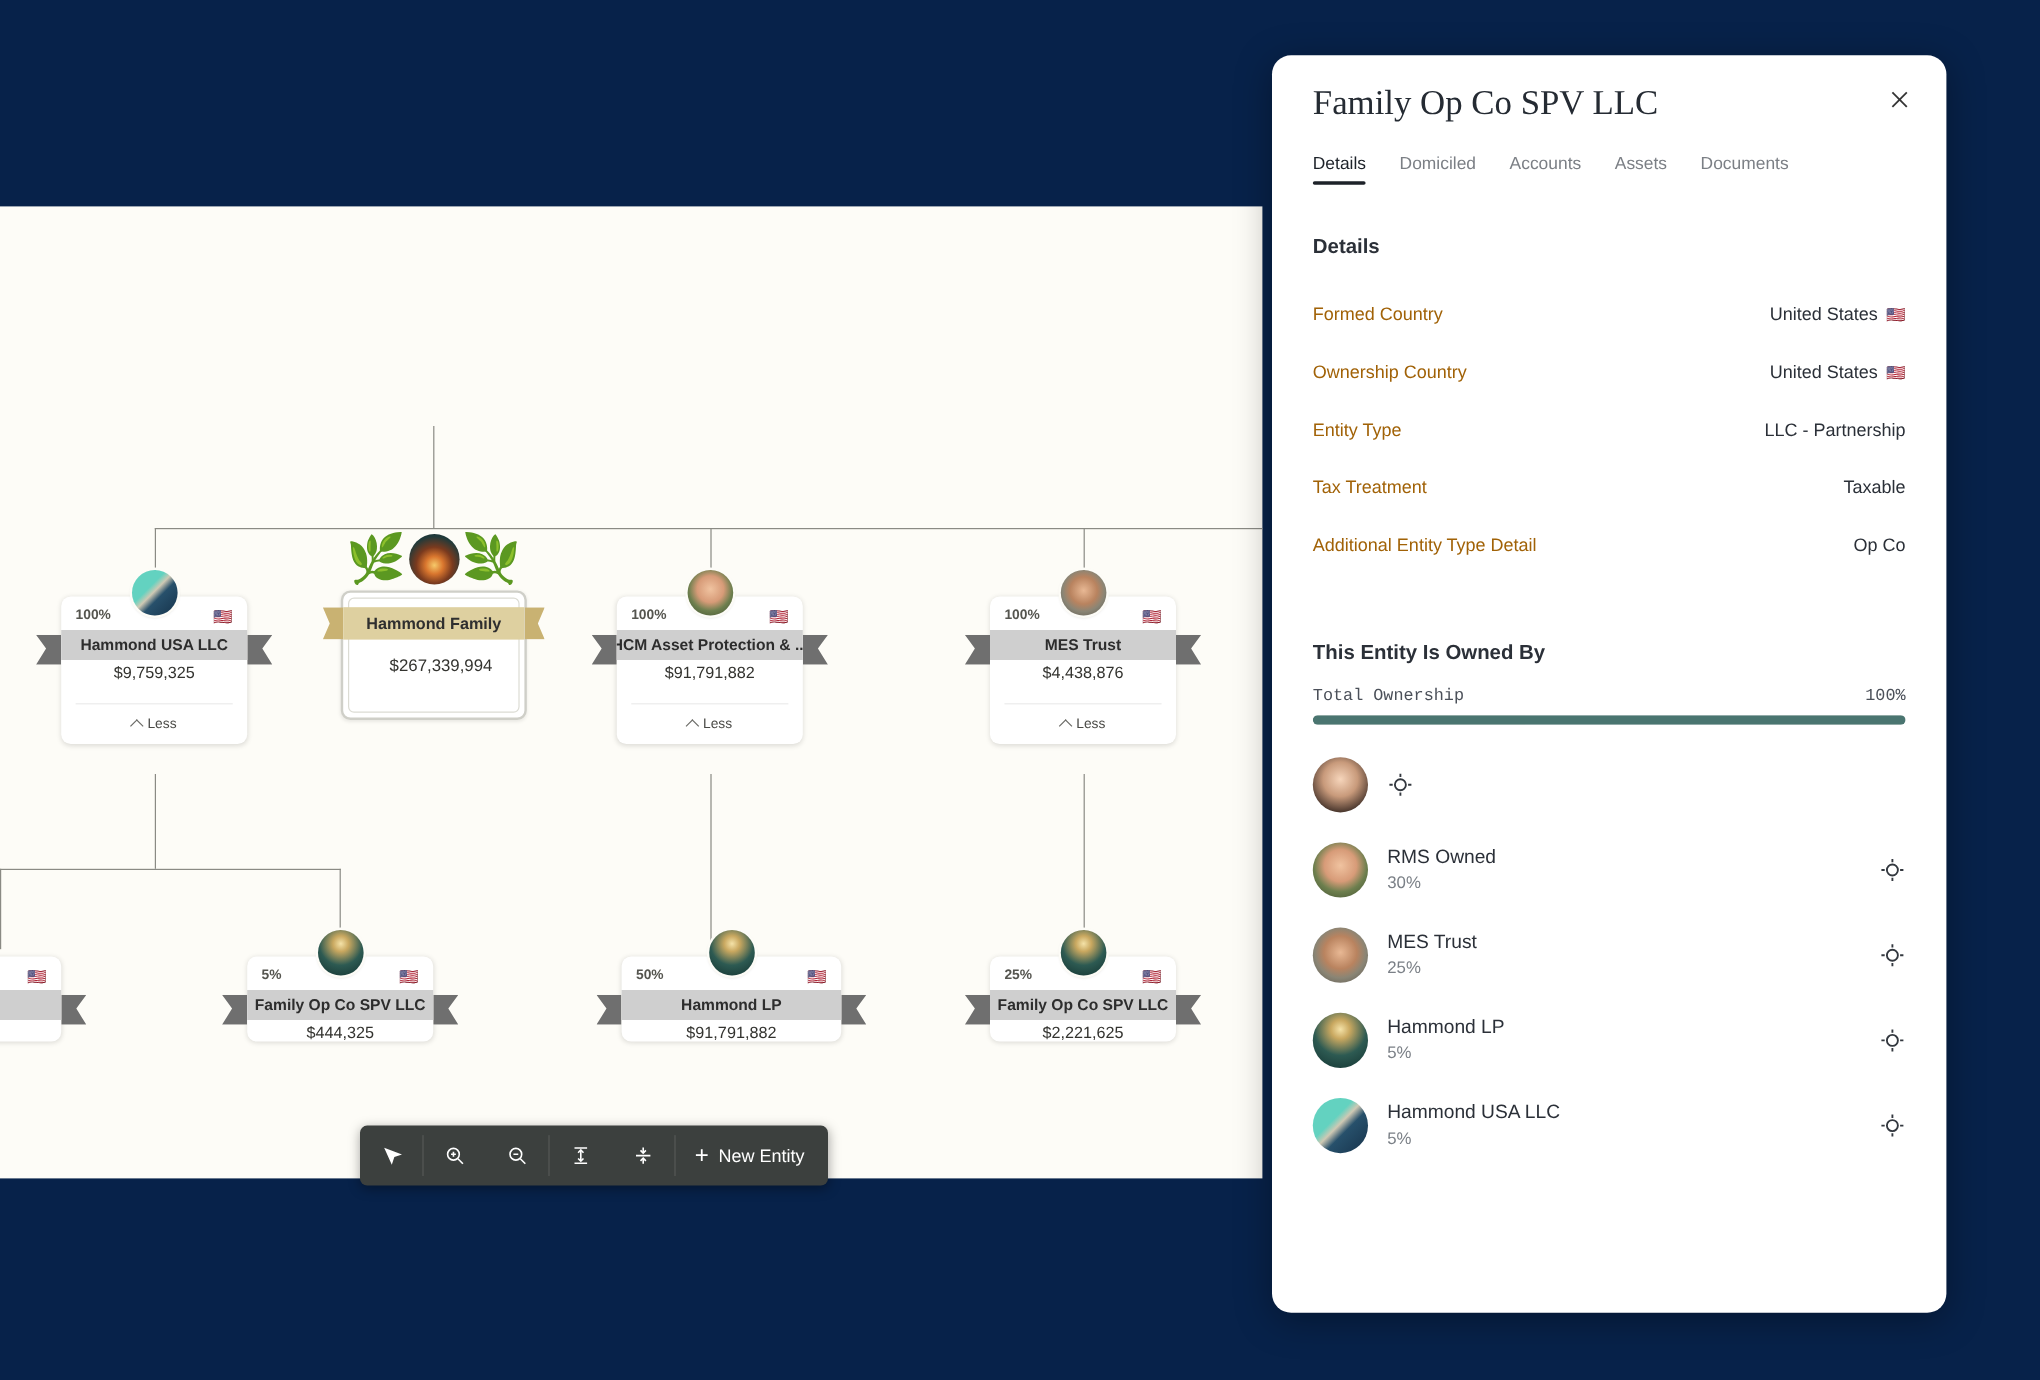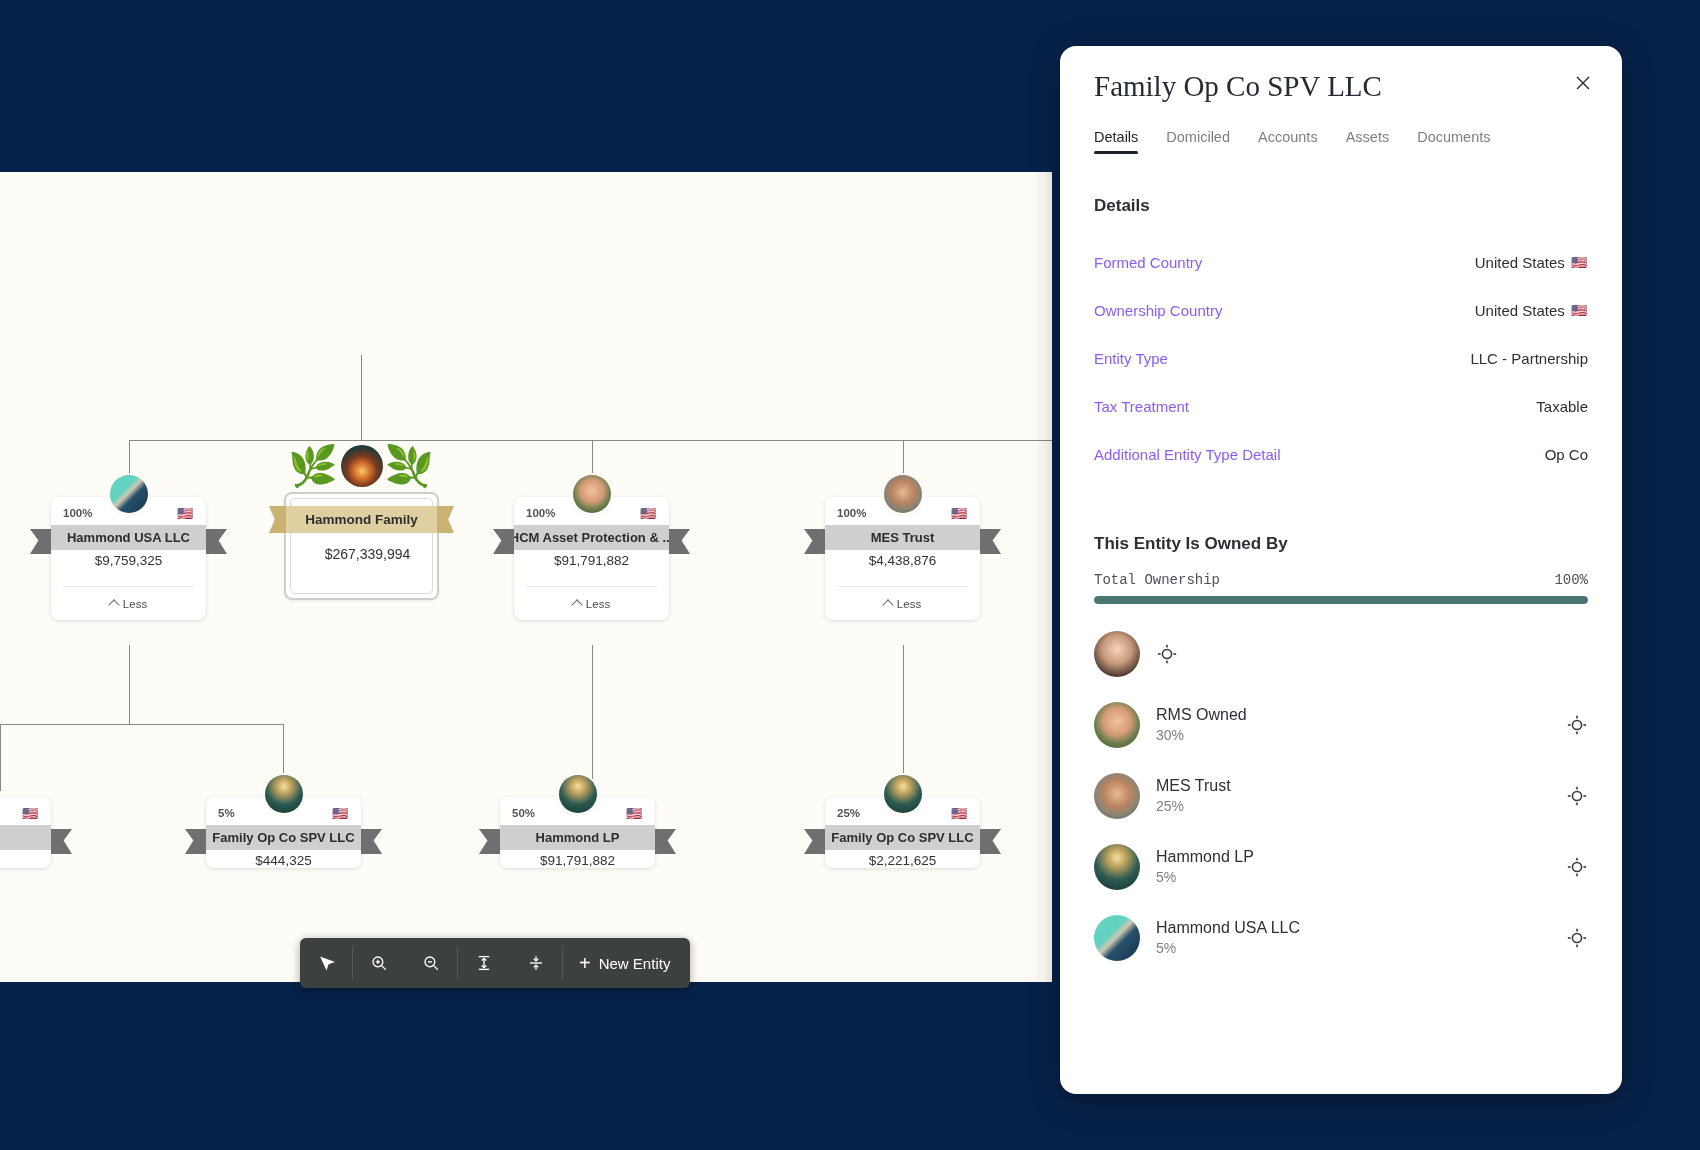--- a/index.html
+++ b/index.html
@@ -201,21 +201,21 @@
   }
   .section-title {
     font-size: 17px; font-weight: bold; color: #2b3038;
     padding: 0 34px; margin: 42px 0 0 0;
   }
   .detail-list { padding: 0 34px; margin-top: 22px; }
   .detail-row {
     display: flex; align-items: center; justify-content: space-between;
     height: 48px; font-size: 15px;
   }
-  .detail-label { color: #8b5cf6; }
+  .detail-label { color: #a16207; }
   .detail-value { color: #2b3038; display: flex; align-items: center; gap: 7px; }
 
   .own-head {
     padding: 0 34px; margin-top: 18px;
     display: flex; align-items: center; justify-content: space-between;
     font-size: 14px; color: #4b5059; font-family: Liberation Mono, monospace;
   }
   .bar-track {
     margin: 8px 34px 0; height: 8px; border-radius: 5px;
     background: #e7e9e8; overflow: hidden;
@@ -354,21 +354,21 @@
       </div>
       <div class="gray-banner">
         <div class="tail l"></div>
         <div class="tail r"></div>
         <div class="body">Family Op Co SPV LLC</div>
       </div>
       <div class="node-amount">$444,325</div>
     </div>
   </div>
 
-  <div class="node" style="left:500px; top:625px; width:155px;">
+  <div class="node" style="left:518px; top:625px; width:183px;">
     <div class="node-card">
       <div class="node-avatar av-tree"></div>
       <div class="node-top">
         <span class="node-pct">50%</span>
         <span class="flag">🇺🇸</span>
       </div>
       <div class="gray-banner">
         <div class="tail l"></div>
         <div class="tail r"></div>
         <div class="body">Hammond LP</div>

